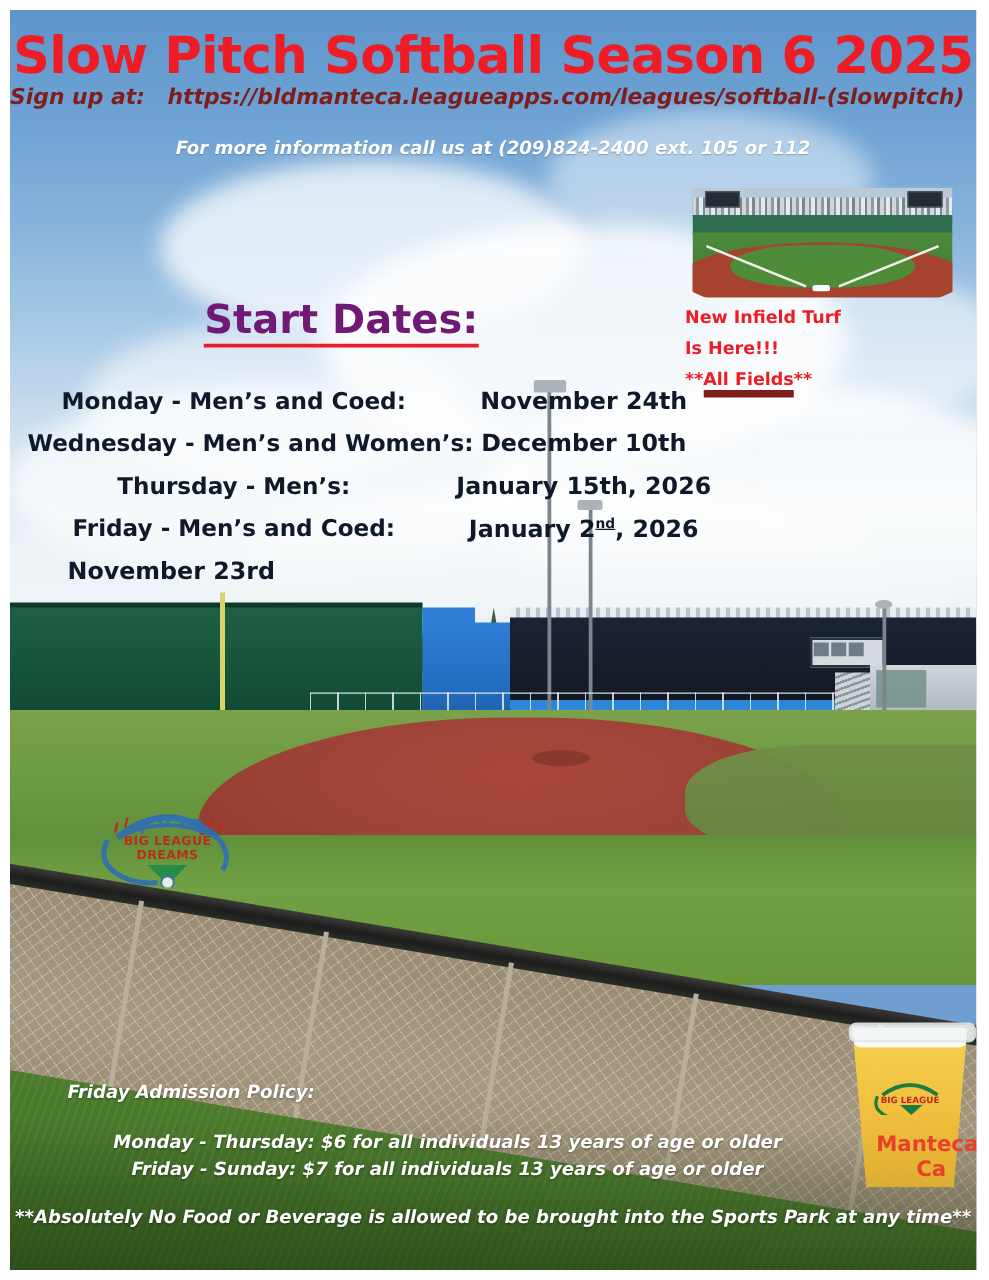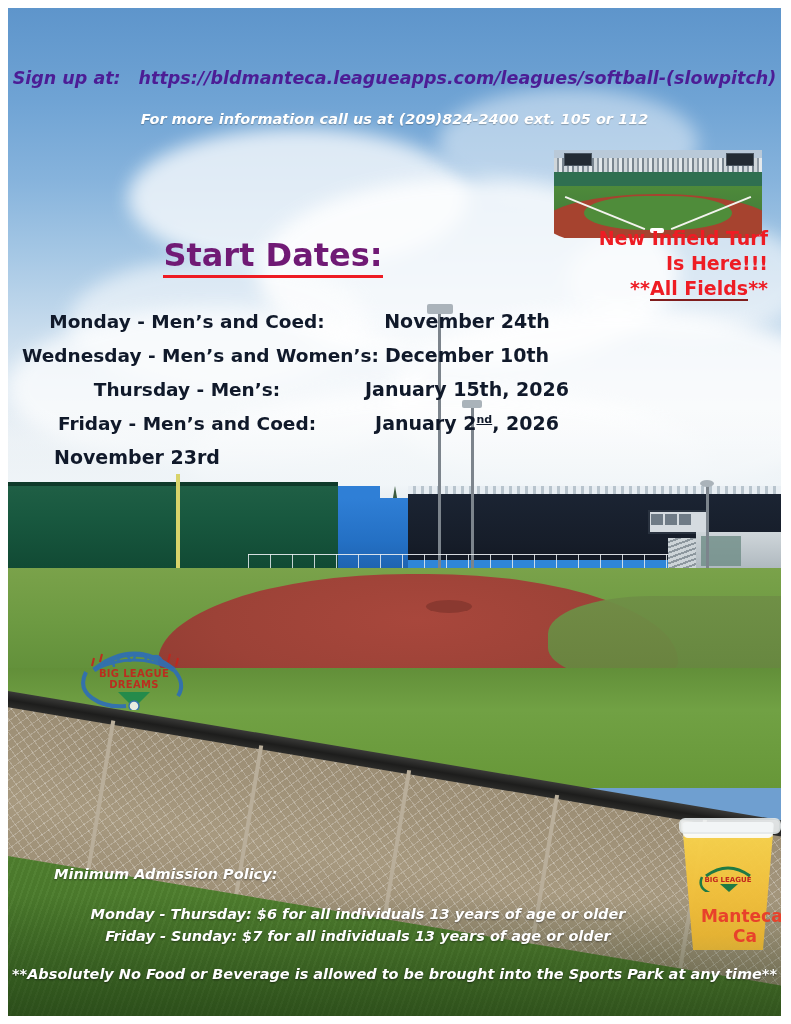--- a/index.html
+++ b/index.html
@@ -75,22 +75,22 @@
   .grass-shade{position:absolute;left:0;bottom:0;width:100%;height:120px;background:linear-gradient(180deg,rgba(0,0,0,0),rgba(20,40,12,.45));}
   .walkway{position:absolute;left:-60px;top:760px;width:300px;height:160px;transform:rotate(9.5deg);transform-origin:left top;
       background:linear-gradient(180deg,#b9b0a0 0%,#a79e8e 100%);opacity:.9;}
 
   
   .layer{position:absolute;left:0;top:0;width:773px;height:1008px;}
 
   .title{position:absolute;left:0;top:12px;width:773px;text-align:center;
      font-size:41px;font-weight:700;color:#ee1c24;letter-spacing:-.6px;white-space:nowrap;
      font-family:"DejaVu Sans",sans-serif;}
-  .signup{position:absolute;left:0;top:60px;width:773px;text-align:center;white-space:nowrap;
-     font-size:17.5px;font-weight:700;font-style:italic;color:#4c1d95;font-family:"DejaVu Sans",sans-serif;}
+  .signup{position:absolute;left:0;top:60px;width:621px;text-align:center;white-space:nowrap;
+     font-size:17.5px;font-weight:700;font-style:italic;color:#7f1d1d;font-family:"DejaVu Sans",sans-serif;}
   .signup .lbl{margin-right:18px;}
   .phone{position:absolute;left:0;top:103px;width:773px;text-align:center;white-space:nowrap;
      font-size:14.5px;font-weight:700;font-style:italic;color:#ffffff;font-family:"DejaVu Sans",sans-serif;
      text-shadow:0 1px 1px rgba(0,0,0,.25);}
   .minimum{position:absolute;left:0;top:124px;width:773px;text-align:center;white-space:nowrap;
      font-size:16px;font-weight:700;color:#12202e;font-family:"DejaVu Sans",sans-serif;}
 
   .startdates{position:absolute;left:100px;top:228px;width:330px;text-align:center;
      font-size:32px;font-weight:700;color:#701a75;font-family:"DejaVu Sans",sans-serif;}
   .startdates span{border-bottom:3px solid #ee1c24;padding-bottom:1px;}
@@ -109,23 +109,23 @@
   .inset .crowd{position:absolute;left:0;top:8px;width:100%;height:16px;
      background:repeating-linear-gradient(90deg,#cfd6da 0 3px,#8e99a2 3px 5px,#e4e9ec 5px 8px,#79858f 8px 10px);}
   .inset .gwall{position:absolute;left:0;top:22px;width:100%;height:16px;background:#2f6f50;}
   .inset .ofgrass{position:absolute;left:0;top:36px;width:100%;height:26px;background:linear-gradient(180deg,#4e8a3a 0%,#46803a 100%);}
   .inset .dirtarc{position:absolute;left:-10px;top:44px;width:228px;height:56px;border-radius:50%;background:#a6432f;}
   .inset .ingrass{position:absolute;left:30px;top:46px;width:148px;height:34px;border-radius:50%/60%;background:#4f8c3a;}
   .inset .chalk{position:absolute;background:#f3f3ee;height:2px;}
   .inset .board{position:absolute;top:3px;width:26px;height:11px;background:#232b33;border:1px solid #4a5560;}
   .inset .plate{position:absolute;left:96px;top:78px;width:14px;height:5px;background:#fff;border-radius:2px;}
 
-  .insetcap{position:absolute;left:540px;top:218px;width:220px;text-align:right;
-     font-size:19px;line-height:25px;font-weight:700;color:#ee1c24;font-family:"DejaVu Sans",sans-serif;}
-  .insetcap .u{border-bottom:2px solid #7f1d1d;}
+  .insetcap{position:absolute;left:540px;top:234px;width:220px;text-align:left;
+     font-size:14px;line-height:25px;font-weight:700;color:#ee1c24;font-family:"DejaVu Sans",sans-serif;}
+  .insetcap .u{border-bottom:6px solid #7f1d1d;}
 
   
   .logo{position:absolute;left:66px;top:628px;width:120px;height:74px;opacity:.92;}
   .logotxt{position:absolute;left:0;top:32px;width:120px;text-align:center;font-size:10px;font-weight:700;
      color:#c2261d;letter-spacing:.3px;font-family:"DejaVu Sans",sans-serif;}
 
   
   .cup{position:absolute;left:668px;top:806px;width:104px;height:140px;}
   .cupbody{position:absolute;left:6px;top:8px;width:92px;height:128px;
      background:linear-gradient(180deg,#f3f6f7 0%,#f3f6f7 10%,#f7d14a 12%,#f2c03a 55%,#e8b431 88%,#dcae33 100%);
@@ -226,20 +226,21 @@
       </div>
 
       <div class="grass-near">
         <div class="grass-tex"></div>
       </div>
       <div class="grass-shade"></div>
     </div>
 
     <div class="layer">
 
+      <div class="title">Slow Pitch Softball Season 6 2025</div>
 
       <div class="signup">
         <span class="lbl">Sign up at:</span><span>https://bldmanteca.leagueapps.com/leagues/softball-(slowpitch)</span>
       </div>
 
       <div class="phone">For more information call us at (209)824-2400  ext.  105 or 112</div>
 
       <div class="startdates">
         <span>Start Dates:</span>
       </div>
@@ -316,21 +317,21 @@
         <div class="cuprim"></div>
         <svg class="cuplogo" viewBox="0 0 60 34">
           <path d="M8 18 Q30 2 52 18" fill="none" stroke="#1f7a44" stroke-width="3"></path>
           <path d="M4 19 q-4 9 4 14 q9 6 20 5" fill="none" stroke="#1f7a44" stroke-width="2.5"></path>
           <path d="M22 26 L40 26 L31 34 Z" fill="#1f7a44"></path>
           <text x="30" y="24" font-size="7" font-weight="bold" fill="#c2261d" text-anchor="middle" font-family="DejaVu Sans">BIG LEAGUE</text>
         </svg>
         <div class="cuptxt">Manteca, Ca</div>
       </div>
 
-      <div class="policyttl">Minimum Admission Policy:</div>
+      <div class="policyttl">Friday Admission Policy:</div>
       <div class="policy">
         <div>Monday - Thursday: $6 for all individuals 13 years of age or older</div>
         <div>Friday - Sunday: $7 for all individuals 13 years of age or older</div>
       </div>
       <div class="disclaimer">**Absolutely No Food or Beverage is allowed to be brought into the Sports Park at any time**</div>
 
     </div>
   </div>
 </div>
 

